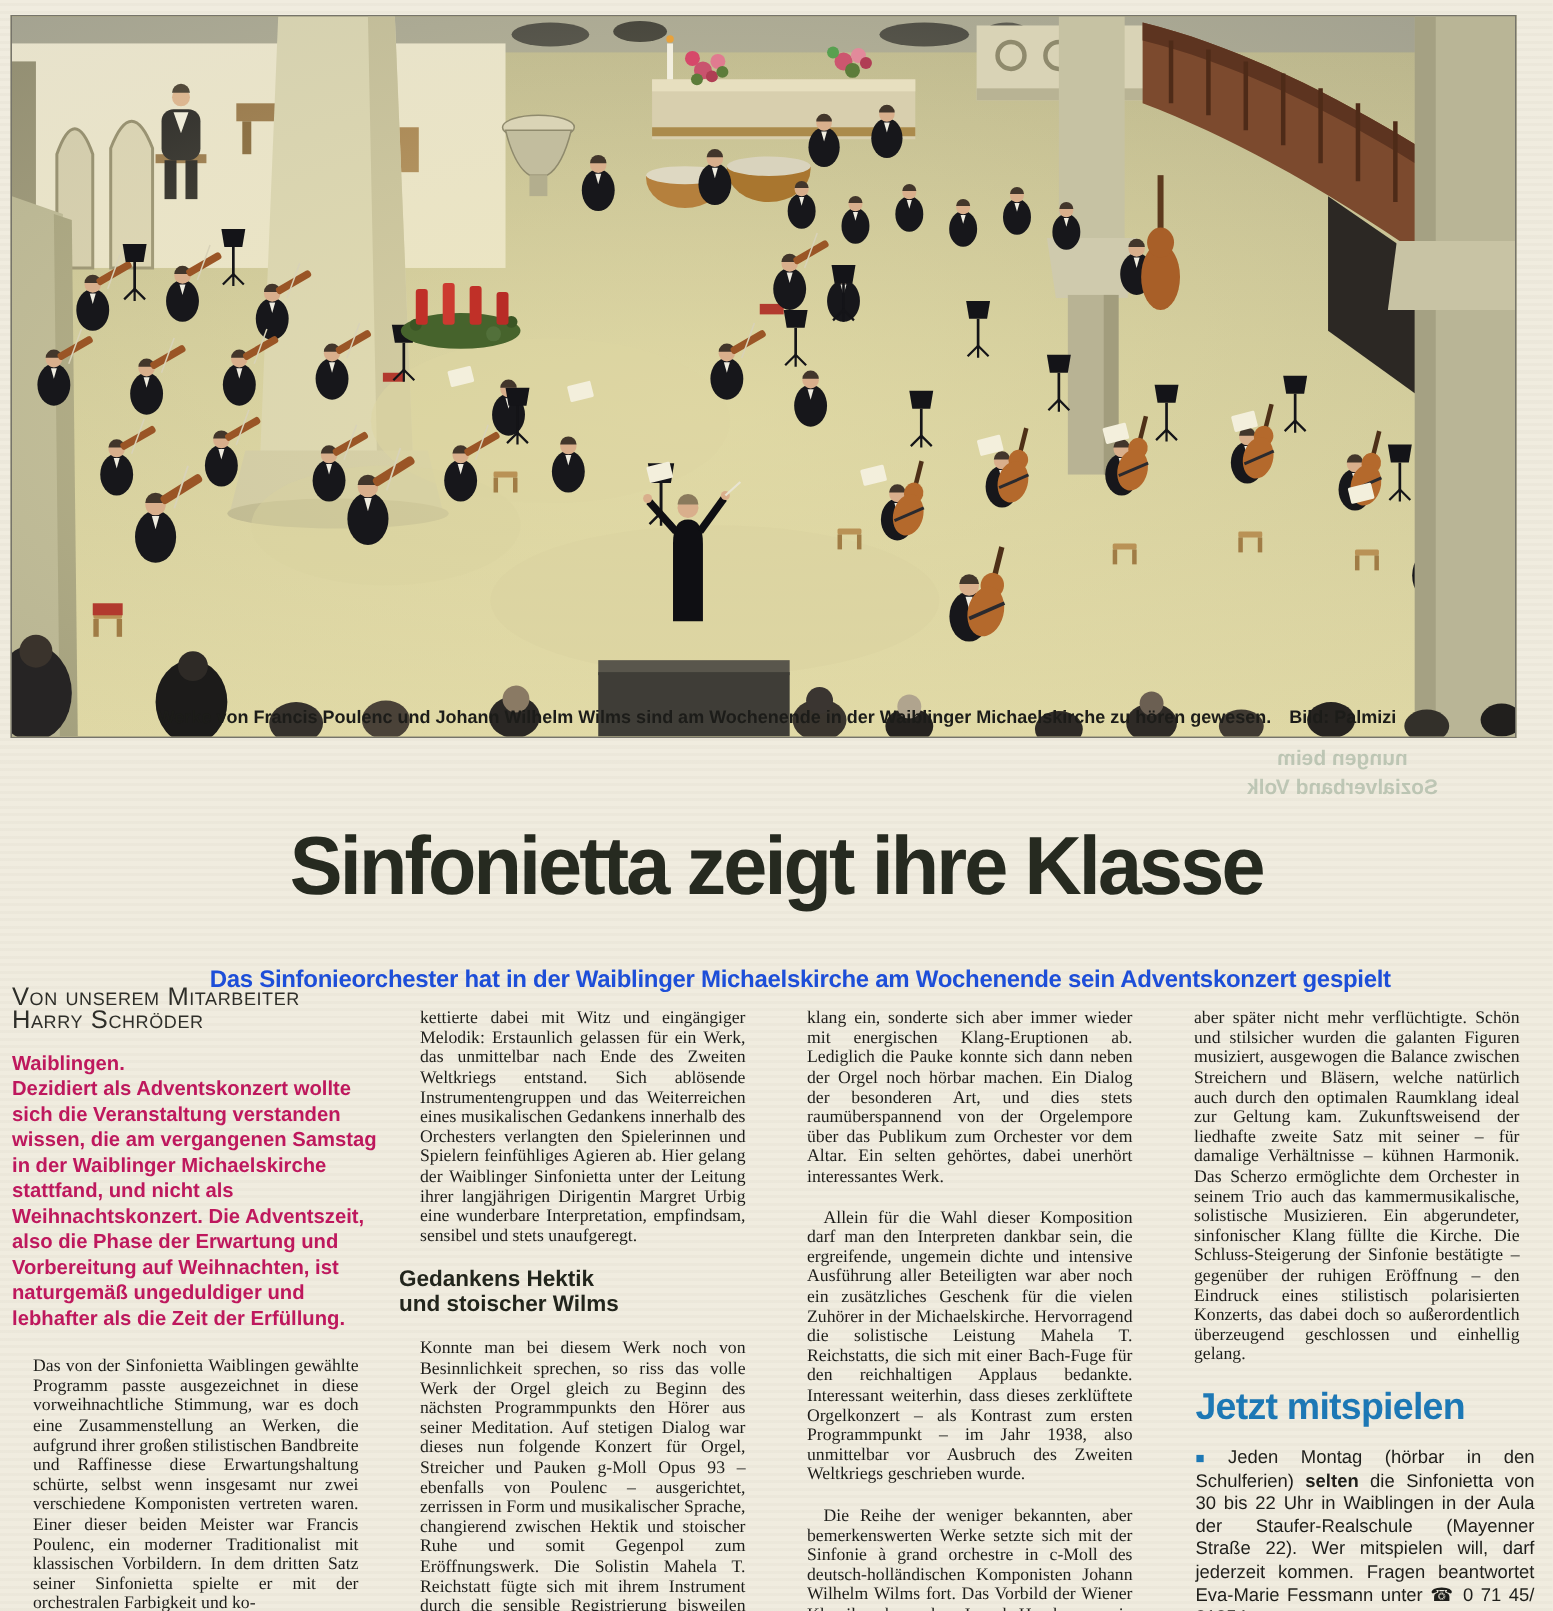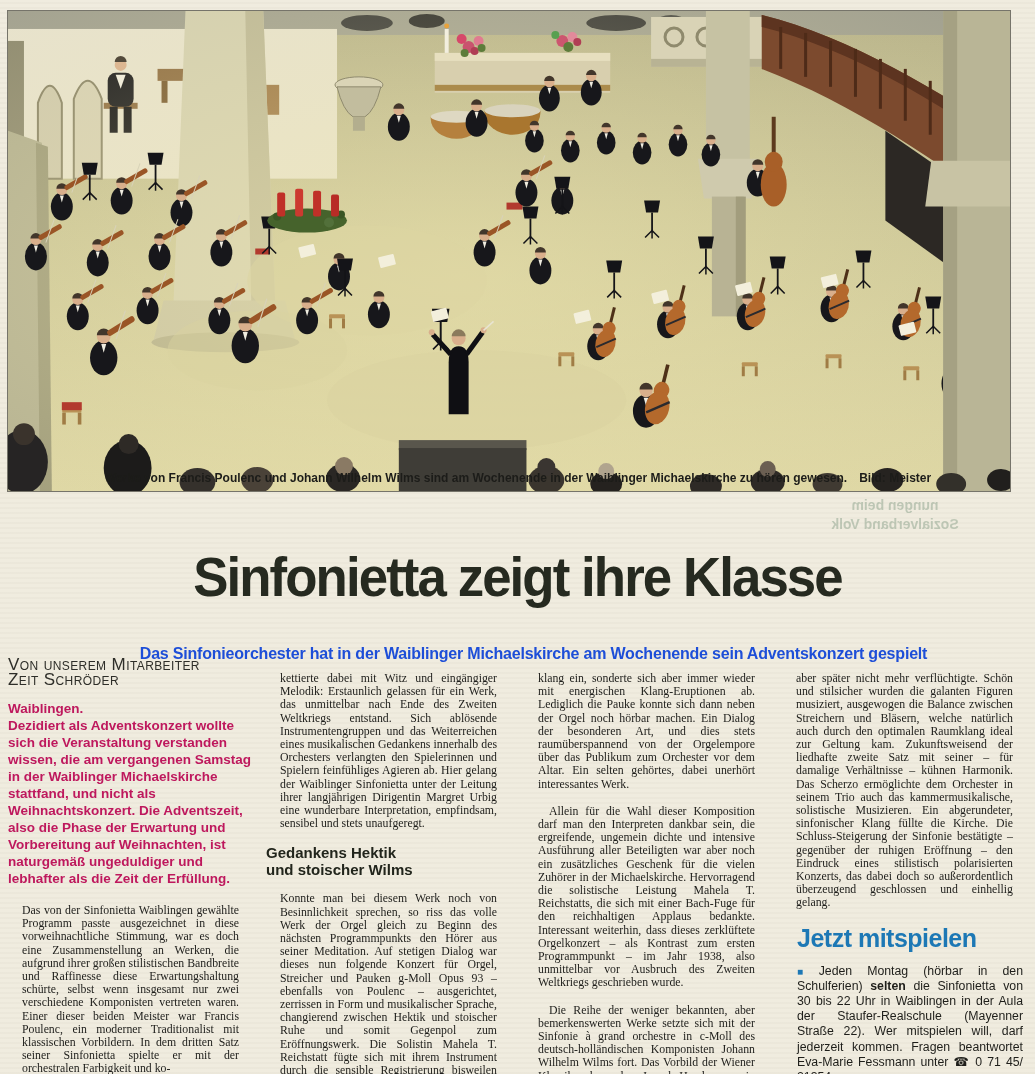--- a/index.html
+++ b/index.html
@@ -388,37 +388,37 @@
         <ellipse cx="822" cy="474" rx="15" ry="11" fill="#403a32"></ellipse>
         <ellipse cx="882" cy="470" rx="16" ry="12" fill="#262320"></ellipse>
         <ellipse cx="946" cy="474" rx="15" ry="11" fill="#33302a"></ellipse>
         <ellipse cx="996" cy="470" rx="14" ry="11" fill="#211f1d"></ellipse>
       </g>
     </svg>
   </figure>
 
   <div class="caption-row">
     <span class="caption">Werke von Francis Poulenc und Johann Wilhelm Wilms sind am Wochenende in der Waiblinger Michaelskirche zu hören gewesen.</span>
-    <span class="credit">Bild: Meister</span>
+    <span class="credit">Bild: Palmizi</span>
   </div>
 
   <div class="ghost">
     <span>nungen beim</span>
     <span>Sozialverband Volk</span>
   </div>
 
   <h1 class="headline">Sinfonietta zeigt ihre Klasse</h1>
   <h2 class="subheadline">Das Sinfonieorchester hat in der Waiblinger Michaelskirche am Wochenende sein Adventskonzert gespielt</h2>
 
   <div class="columns">
 
     <div class="col">
       <div class="byline">
         <span>Von unserem Mitarbeiter</span>
-        <span>Zeit Schröder</span>
+        <span>Harry Schröder</span>
       </div>
       <p class="intro">
         <span class="loc">Waiblingen.</span>
         <span>Dezidiert als Adventskonzert wollte sich die Veranstaltung verstanden wissen, die am vergangenen Samstag in der Waiblinger Michaelskirche stattfand, und nicht als Weihnachtskonzert. Die Adventszeit, also die Phase der Erwartung und Vorbereitung auf Weihnachten, ist naturgemäß ungeduldiger und lebhafter als die Zeit der Erfüllung.</span>
       </p>
       <p class="serif">Das von der Sinfonietta Waiblingen gewählte Programm passte ausgezeichnet in diese vorweihnachtliche Stimmung, war es doch eine Zusammenstellung an Werken, die aufgrund ihrer großen stilistischen Bandbreite und Raffinesse diese Erwartungshaltung schürte, selbst wenn insgesamt nur zwei verschiedene Komponisten vertreten waren. Einer dieser beiden Meister war Francis Poulenc, ein moderner Traditionalist mit klassischen Vorbildern. In dem dritten Satz seiner Sinfonietta spielte er mit der orchestralen Farbigkeit und ko-</p>
     </div>
 
     <div class="col">
       <p class="serif">kettierte dabei mit Witz und eingängiger Melodik: Erstaunlich gelassen für ein Werk, das unmittelbar nach Ende des Zweiten Weltkriegs entstand. Sich ablösende Instrumentengruppen und das Weiterreichen eines musikalischen Gedankens innerhalb des Orchesters verlangten den Spielerinnen und Spielern feinfühliges Agieren ab. Hier gelang der Waiblinger Sinfonietta unter der Leitung ihrer langjährigen Dirigentin Margret Urbig eine wunderbare Interpretation, empfindsam, sensibel und stets unaufgeregt.</p>

